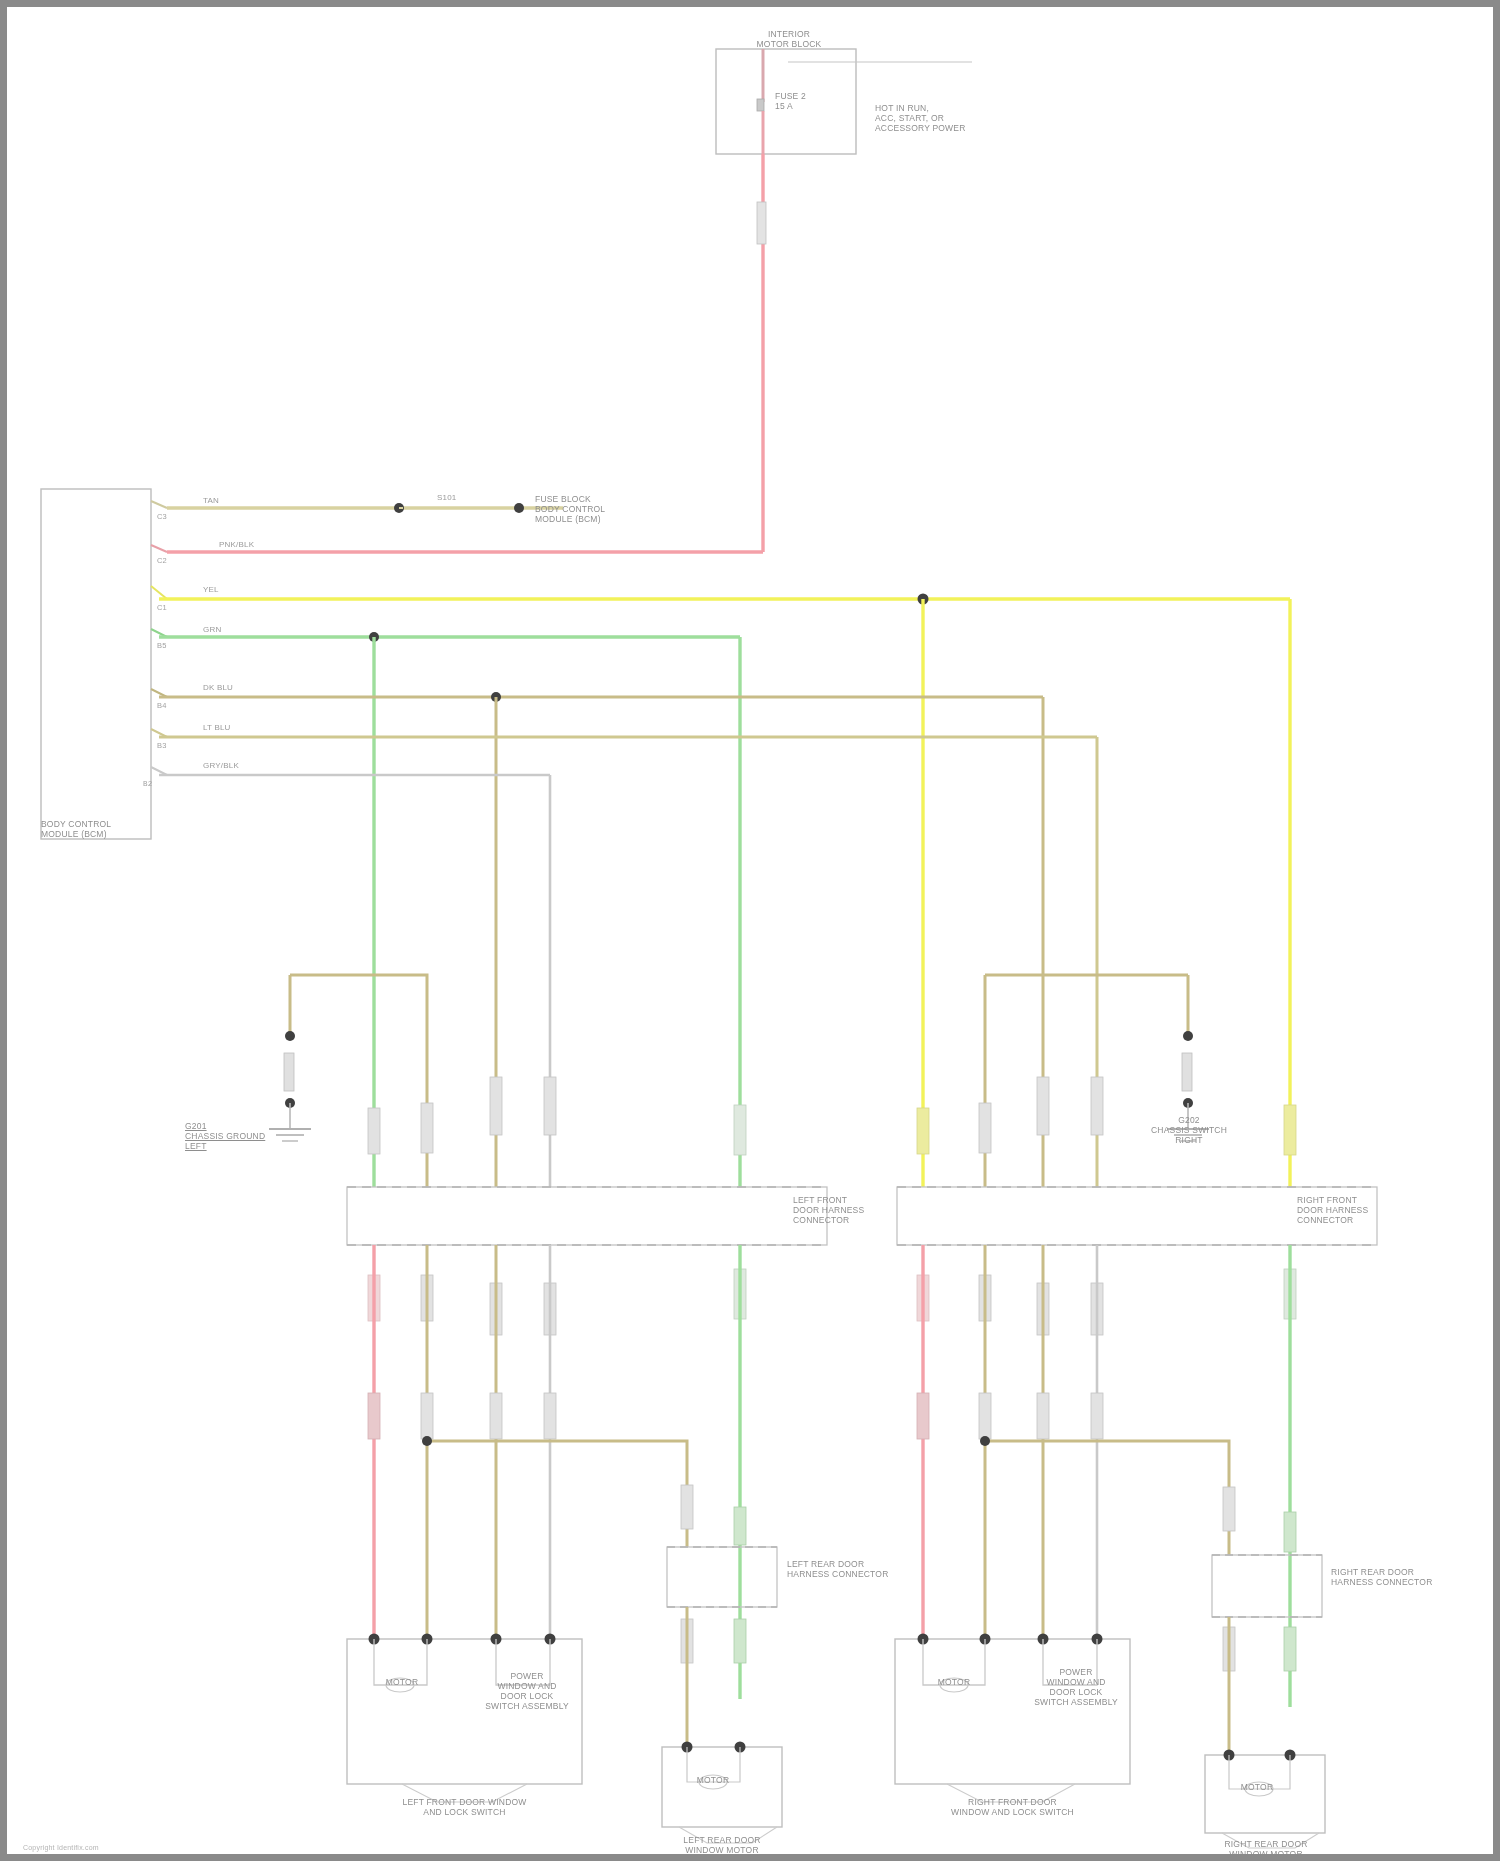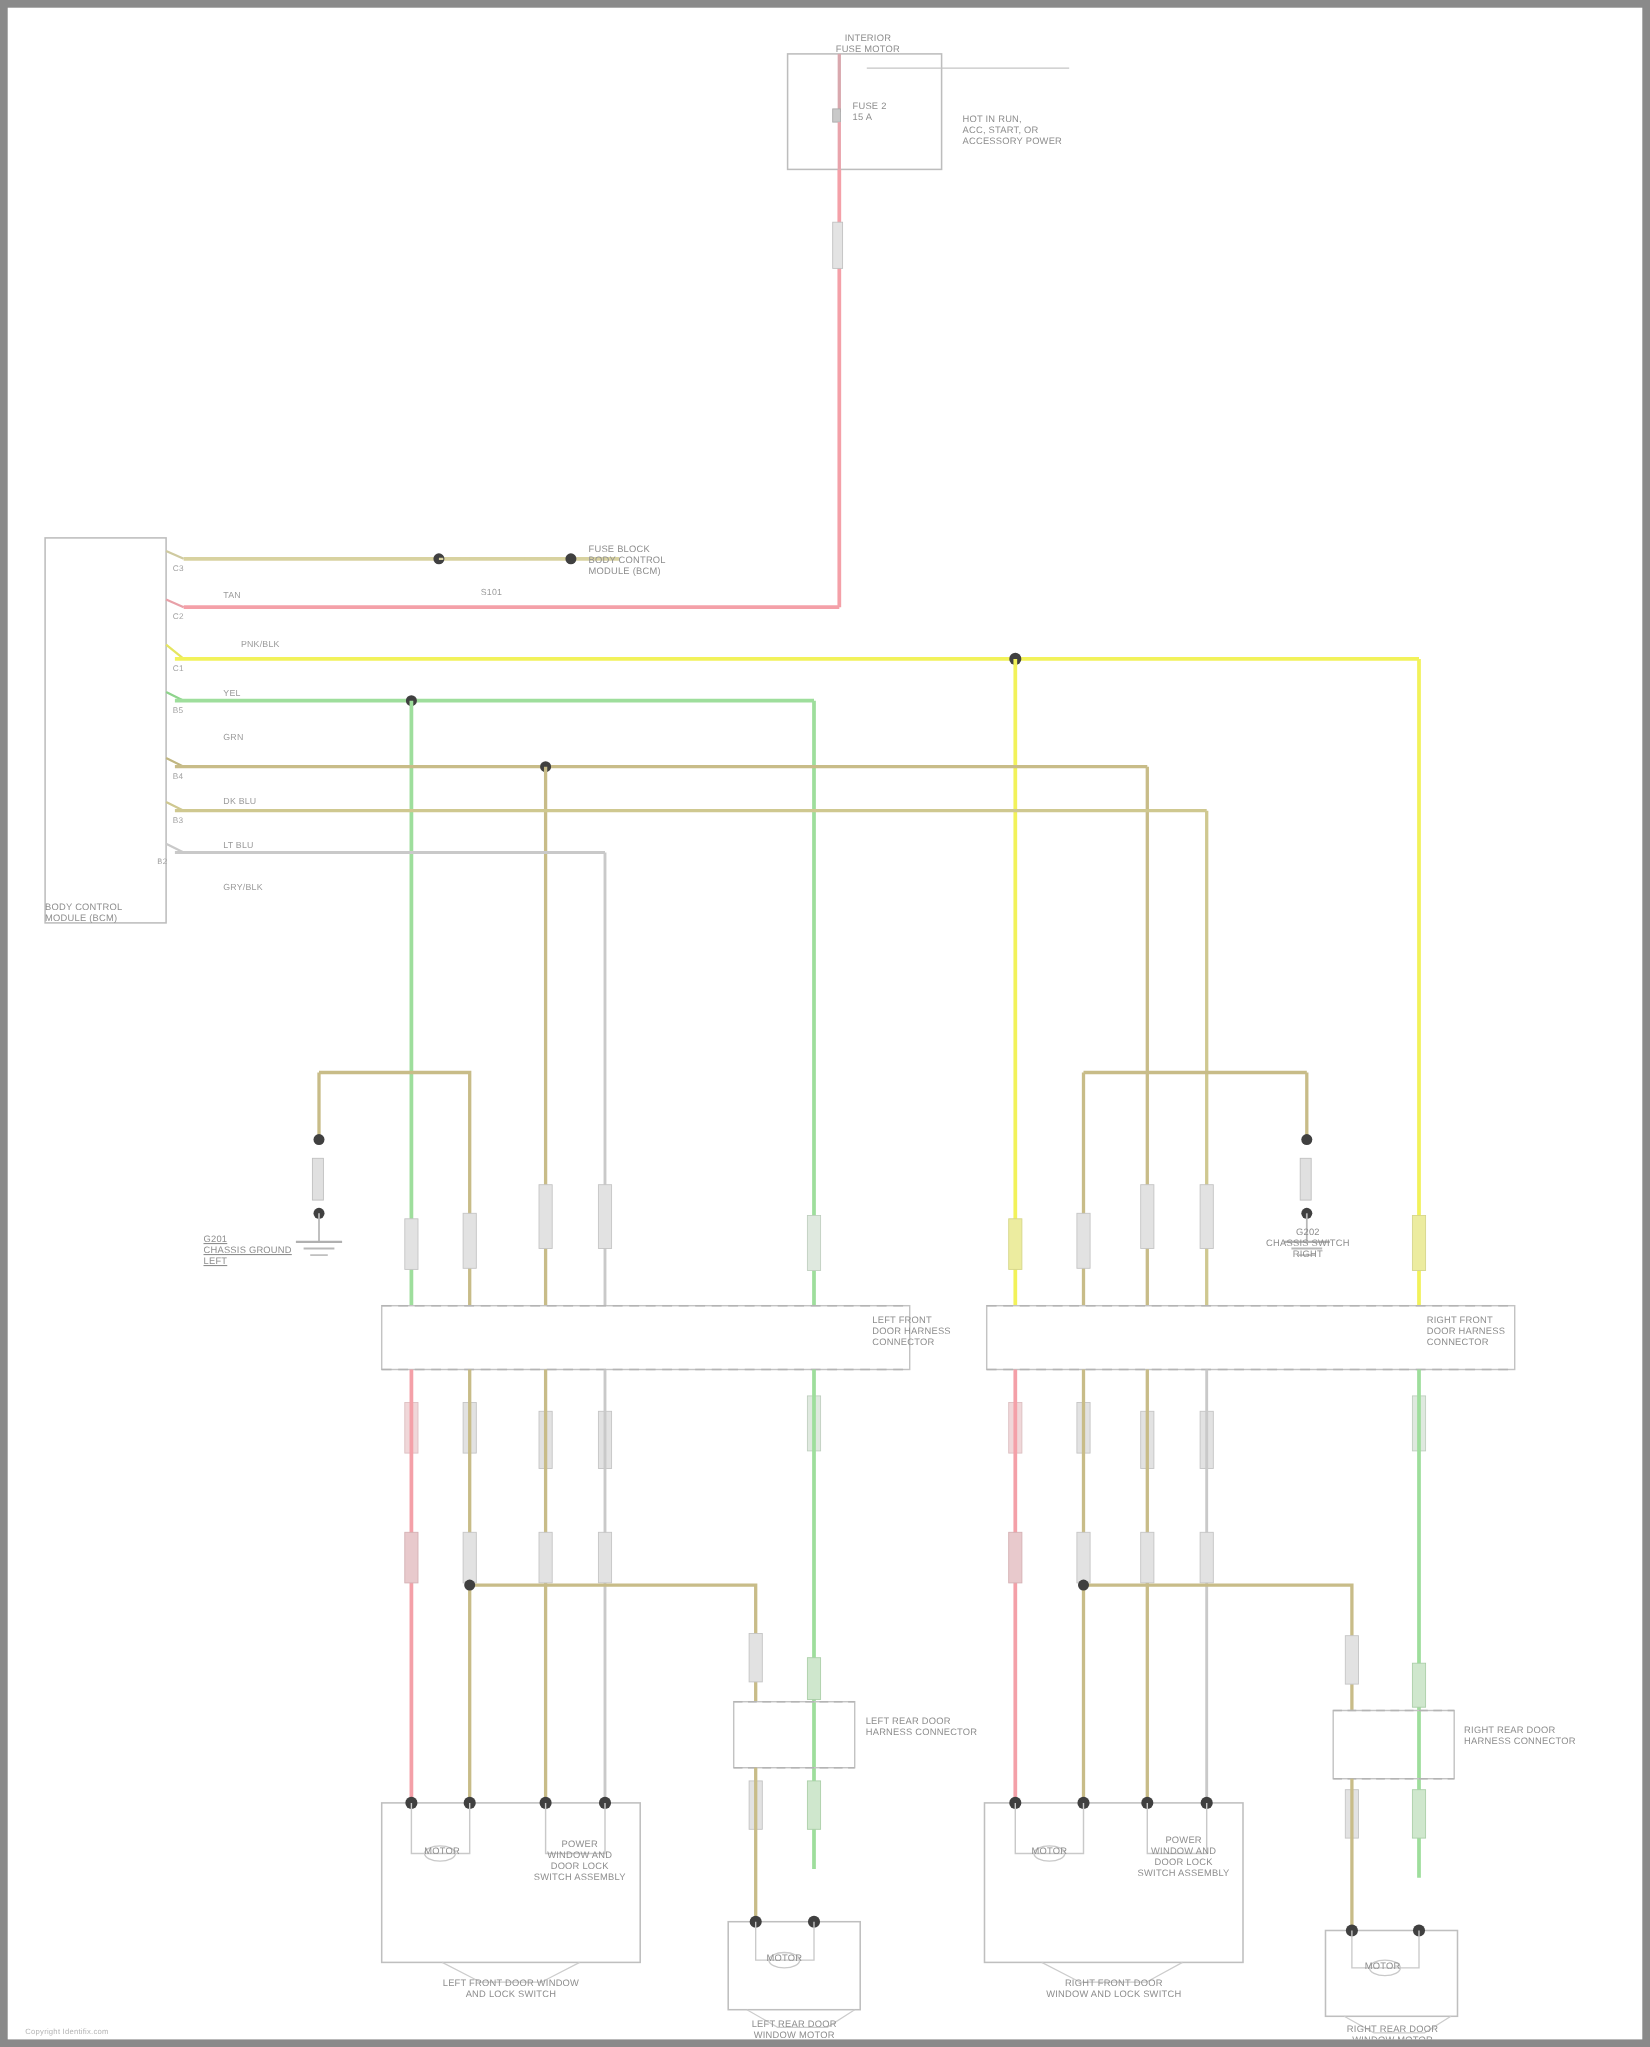--- a/index.html
+++ b/index.html
@@ -17,21 +17,21 @@
   .lbl{
     position:absolute;
     color:#8e8e8e;
     font-size:8.5px;
     line-height:10px;
     letter-spacing:.2px;
     white-space:pre-line;
     filter:blur(.55px);
     -webkit-font-smoothing:antialiased;
   }
-  .lbl.wire{font-size:8px;color:#9a9a9a;margin-top:41px;}
+  .lbl.wire{font-size:8px;color:#9a9a9a;}
   .lbl.pin{font-size:7.5px;color:#a2a2a2;}
   .lbl.ctr{text-align:center;}
   .lbl.rt{text-align:left;text-decoration:underline;}
   .lbl.copy{font-size:7px;color:#b4b4b4;}
   svg{display:block;}
 </style>
 </head>
 <body>
 
 <div id="page">
@@ -248,21 +248,21 @@
         <circle cx="1283" cy="1748" r="5.5" fill="#3f3f3f"></circle>
         <path d="M1222 1748 L1222 1782 L1283 1782 L1283 1748" stroke="#c9c9c9" stroke-width="1.2" fill="none"></path>
         <ellipse cx="1252" cy="1782" rx="14" ry="7" fill="none" stroke="#c9c9c9" stroke-width="1.2"></ellipse>
         <path d="M1215 1826 L1242 1841 L1288 1841 L1312 1826" stroke="#cccccc" stroke-width="1.1" fill="none"></path>
       </g>
 
     </g>
   </svg>
 
   <div class="lbl ctr" style="left:722px;top:22px;width:120px;">INTERIOR
-FUSE MOTOR</div>
+MOTOR BLOCK</div>
   <div class="lbl" style="left:768px;top:84px;width:70px;">FUSE 2
 15 A</div>
   <div class="lbl" style="left:868px;top:60px;width:170px;margin-top:36px;">HOT IN RUN,
 ACC, START, OR
 ACCESSORY POWER</div>
 
   <div class="lbl" style="left:34px;top:812px;width:125px;">BODY CONTROL
 MODULE (BCM)</div>
 
   <div class="lbl wire" style="left:196px;top:489px;">TAN</div>

